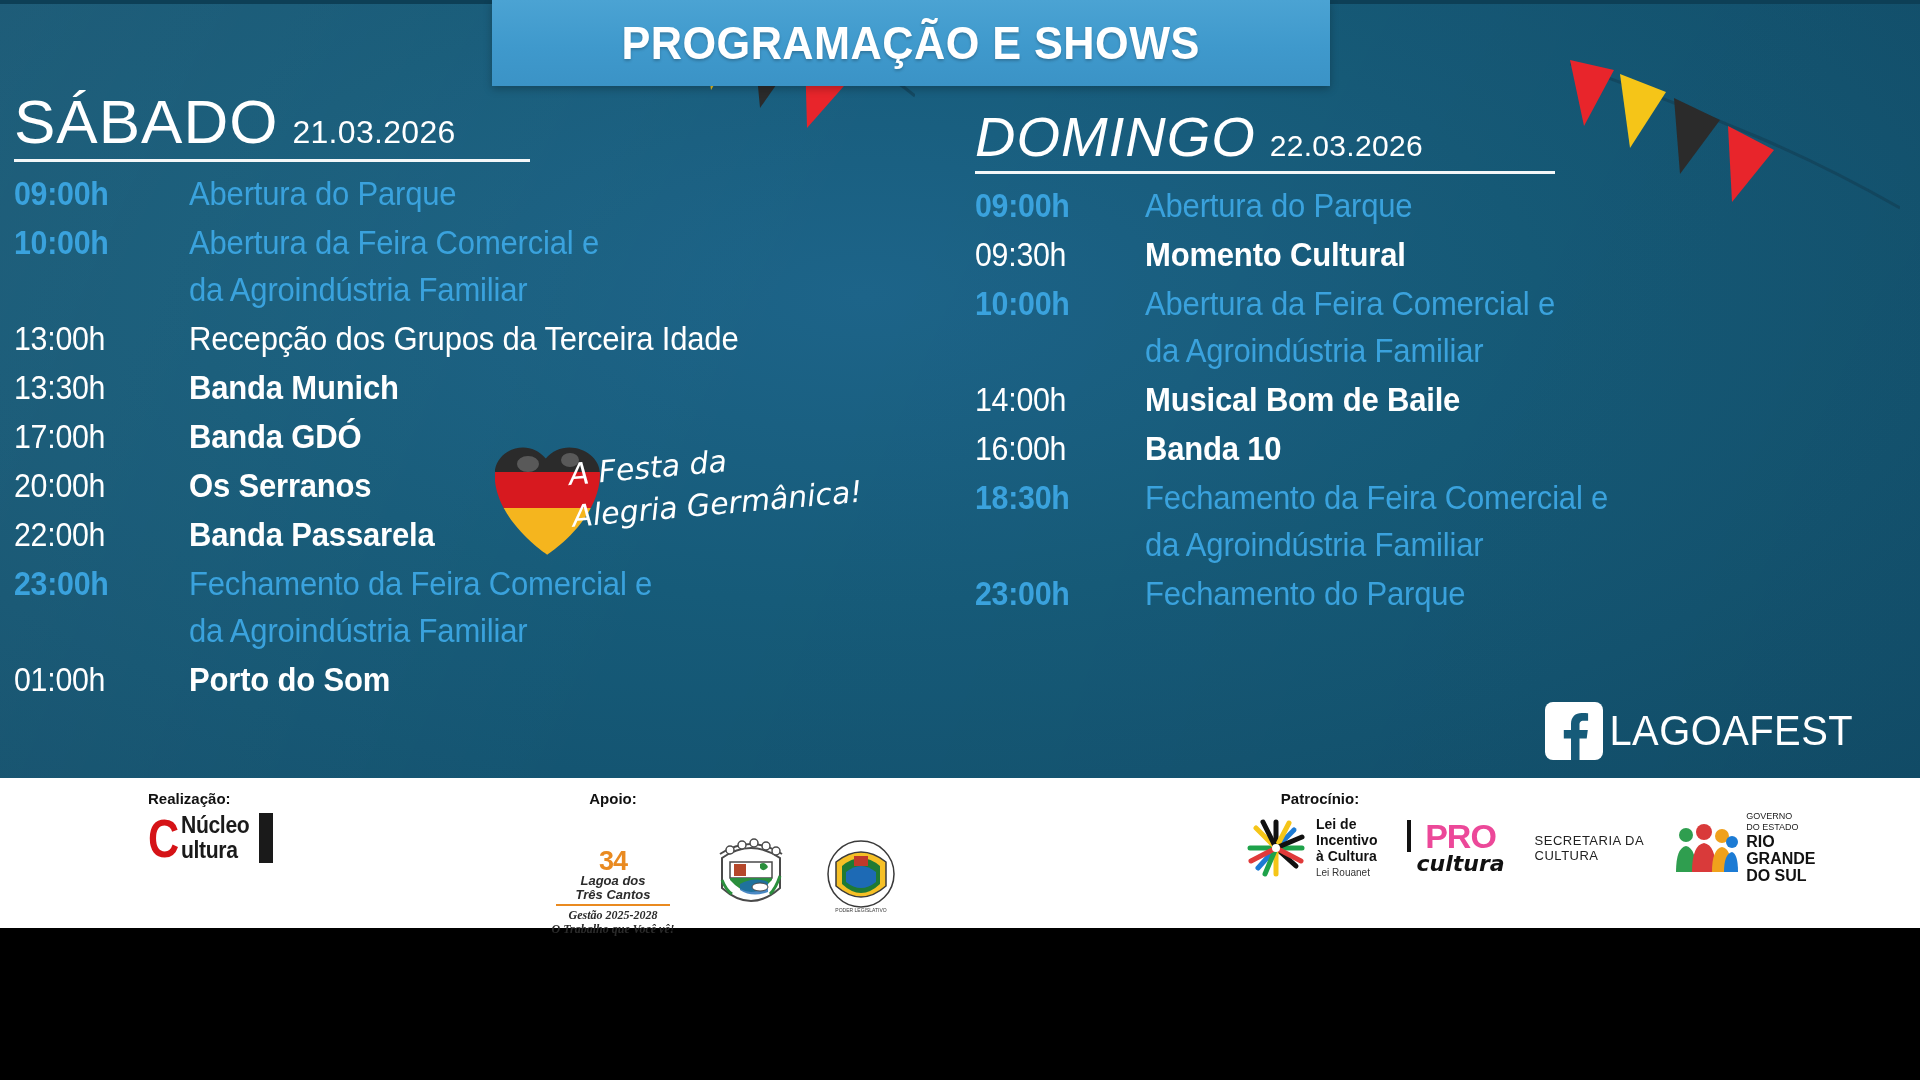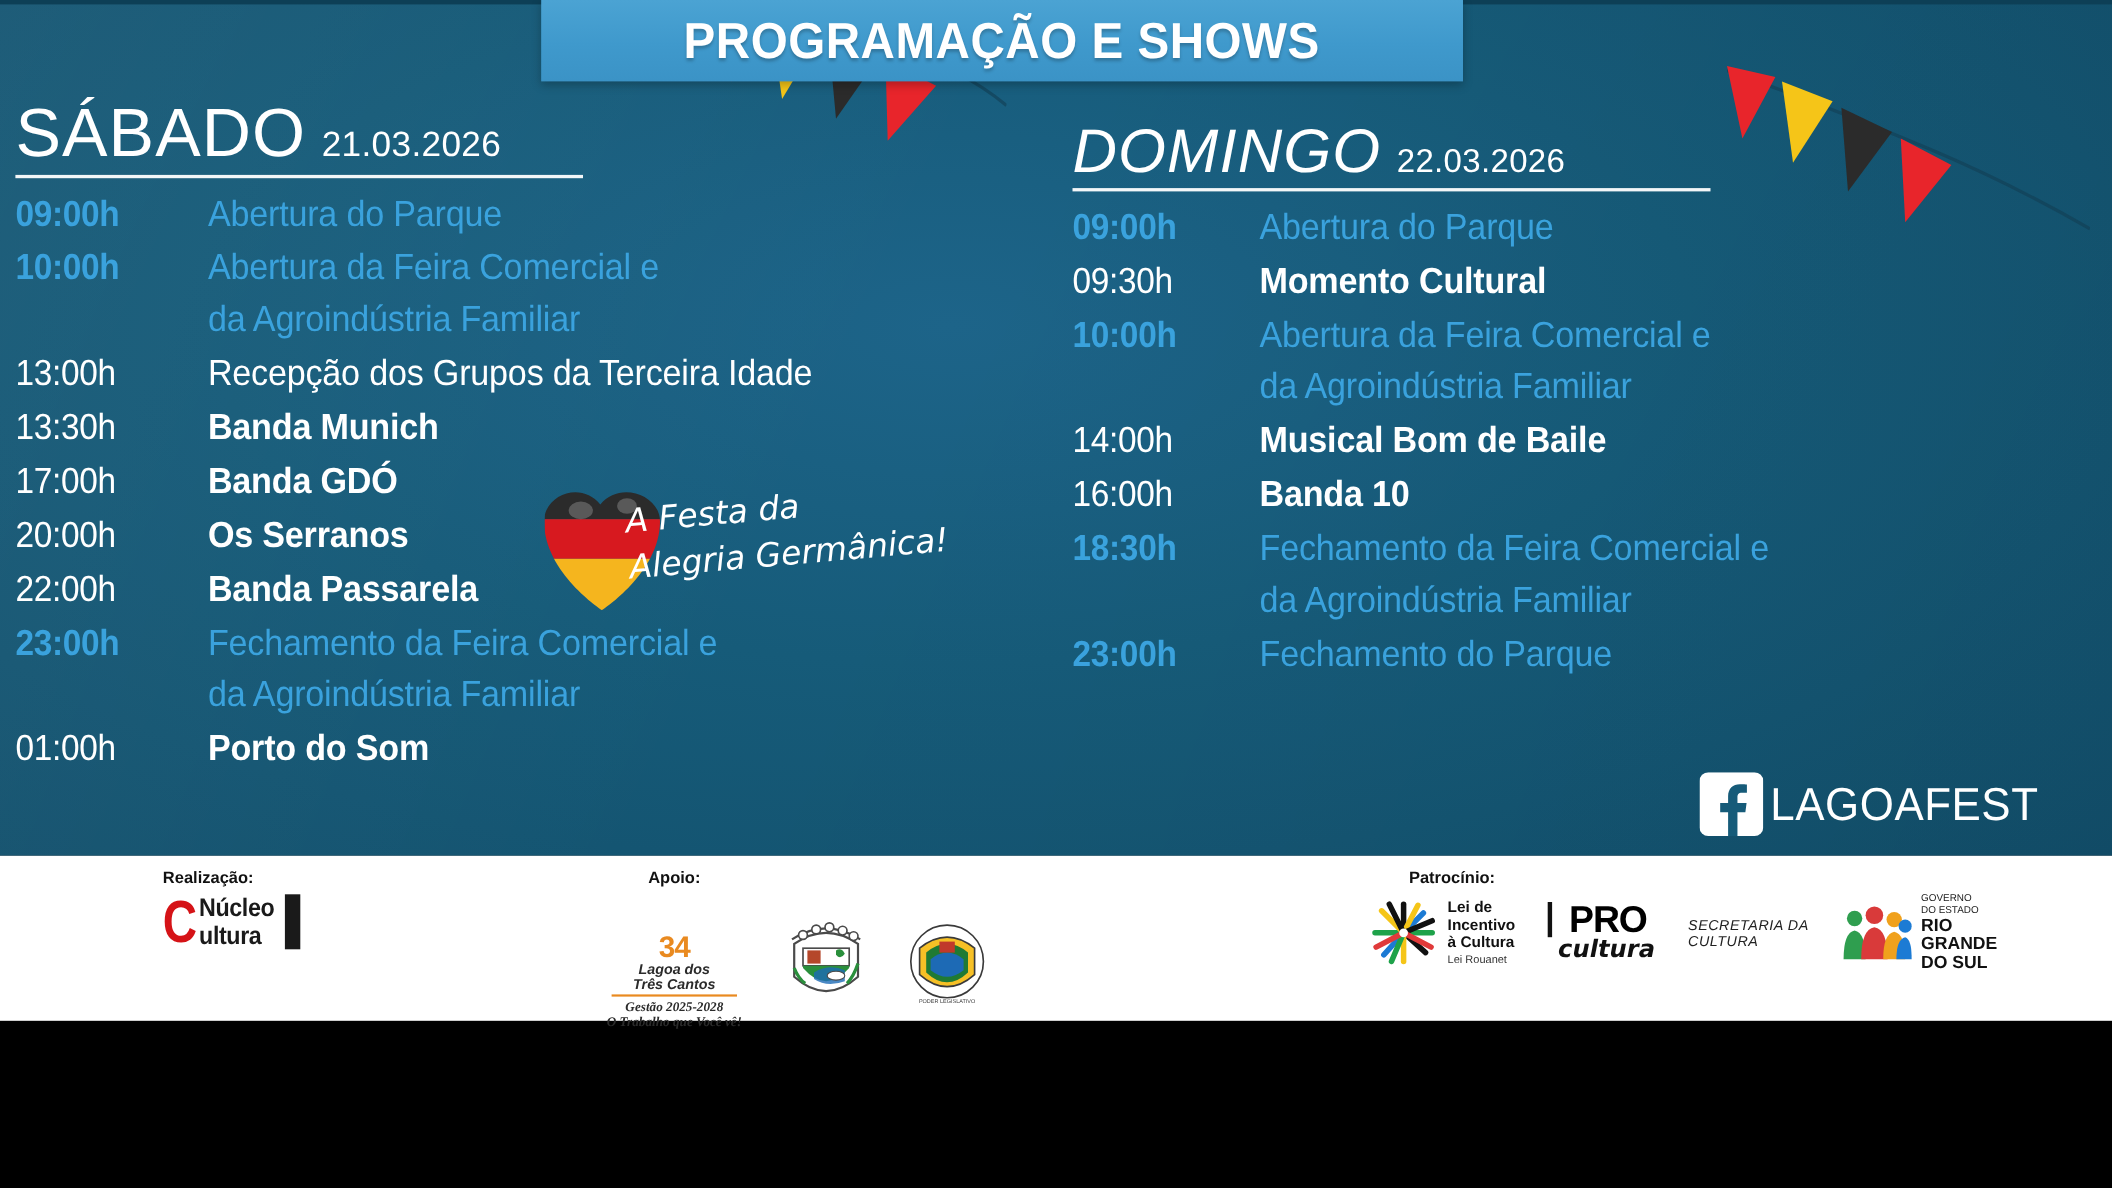--- a/index.html
+++ b/index.html
@@ -31,21 +31,21 @@
   }
   .top-dark {
     position: absolute; left: 0; top: 0; width: 1920px; height: 4px;
     background: #0d3f56;
   }
 
   
   .banner {
     position: absolute;
     left: 492px; top: 0;
-    width: 838px; height: 74px;
+    width: 838px; height: 86px;
     background: linear-gradient(180deg, #4ba3d3 0%, #3f99cc 55%, #3b93c6 100%);
     display: flex; align-items: center; justify-content: center;
     box-shadow: 0 3px 8px rgba(0,0,0,.25);
     z-index: 6;
   }
   .banner-text {
     font-family: "Liberation Sans", sans-serif;
     font-weight: 700;
     font-size: 46px;
     letter-spacing: .5px;
@@ -234,35 +234,34 @@
   .lei-sub {
     font-family: "Liberation Sans", sans-serif;
     font-weight: 400; font-size: 10px; line-height: 13px; color: #333;
     margin-top: 2px;
   }
 
   
   .pro { text-align: left; }
   .pro-p {
     font-family: "Liberation Sans", sans-serif;
-    font-weight: 700; font-size: 34px; line-height: 32px; color: #000000;
-    letter-spacing: -1px; border-left: 4px solid #111; padding-left: 15px;
+    font-weight: 700; font-size: 34px; line-height: 32px; color: #ec4899;
+    letter-spacing: -1px; border-left: 4px solid #111; padding-left: 5px; text-align: center;
   }
   .pro-c {
     font-family: "DejaVu Sans", sans-serif;
     font-style: italic; font-weight: 700; font-size: 22px; line-height: 24px;
     color: #111; margin-left: 9px;
   }
 
   
   .sec {
     font-family: "Liberation Sans", sans-serif;
     font-weight: 400; font-size: 13px; line-height: 15px; color: #222;
     letter-spacing: .5px;
-    font-style: italic;
   }
 
   
   .gov { display: flex; align-items: center; gap: 8px; }
   .gov-txt1 {
     font-family: "Liberation Sans", sans-serif;
     font-weight: 400; font-size: 9px; line-height: 11px; color: #222;
   }
   .gov-txt2 {
     font-family: "Liberation Sans", sans-serif;

